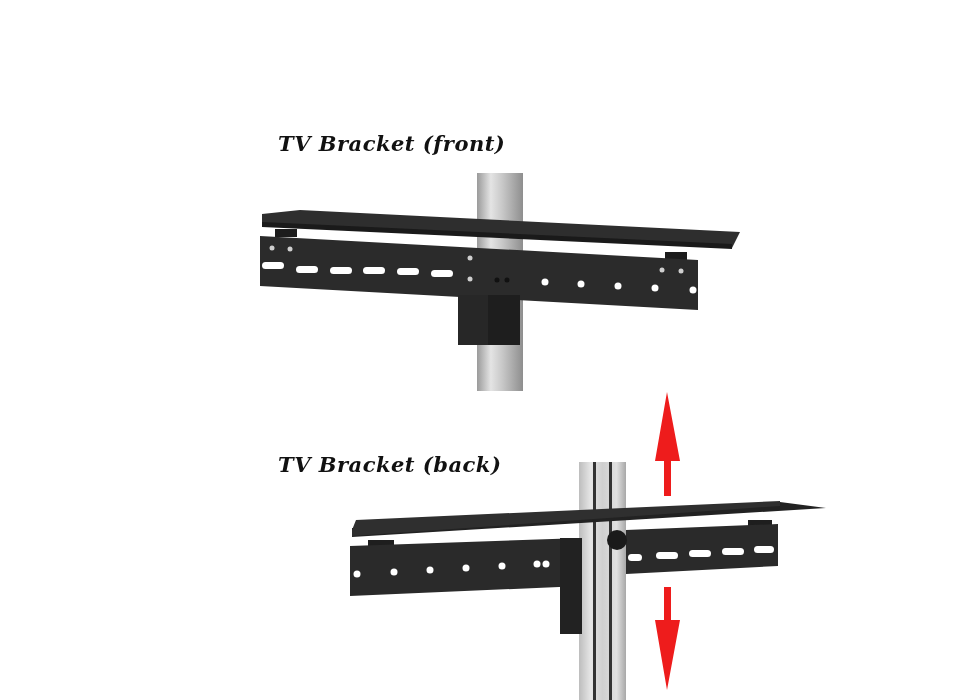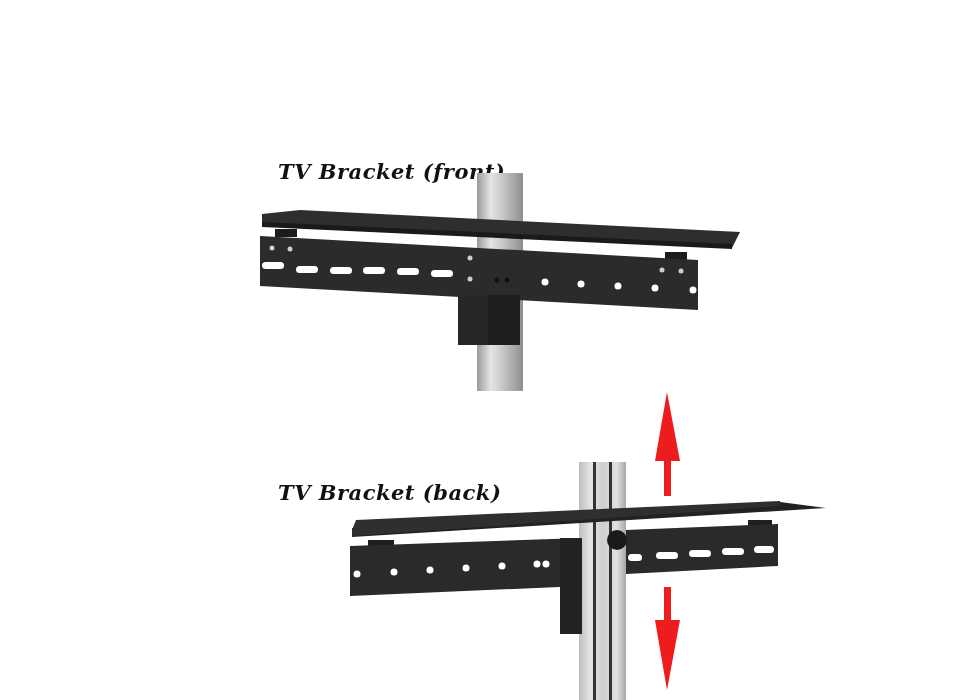--- a/index.html
+++ b/index.html
@@ -1,19 +1,19 @@
 <!DOCTYPE html>
 <html><head>
   <meta charset="utf-8">
   <style>
     html, body { margin: 0; padding: 0; background: #ffffff; }
     body { width: 956px; height: 700px; position: relative; overflow: hidden; font-family: "DejaVu Serif", serif; }
     .label {
       position: absolute; font-family: "DejaVu Serif", serif; font-style: italic; font-weight: bold;
-      font-size: 21px; color: #111; letter-spacing: 0.5px; white-space: nowrap; margin-top: 28px;
+      font-size: 21px; color: #111; letter-spacing: 0.5px; white-space: nowrap;
     }
     #label-front { left: 278px; top: 131px; }
     #label-back { left: 278px; top: 452px; }
     svg { position: absolute; left: 0; top: 0; }
   </style>
 </head>
 <body>
 
 <div class="label" id="label-front">TV Bracket (front)</div>
 <div class="label" id="label-back">TV Bracket (back)</div>

